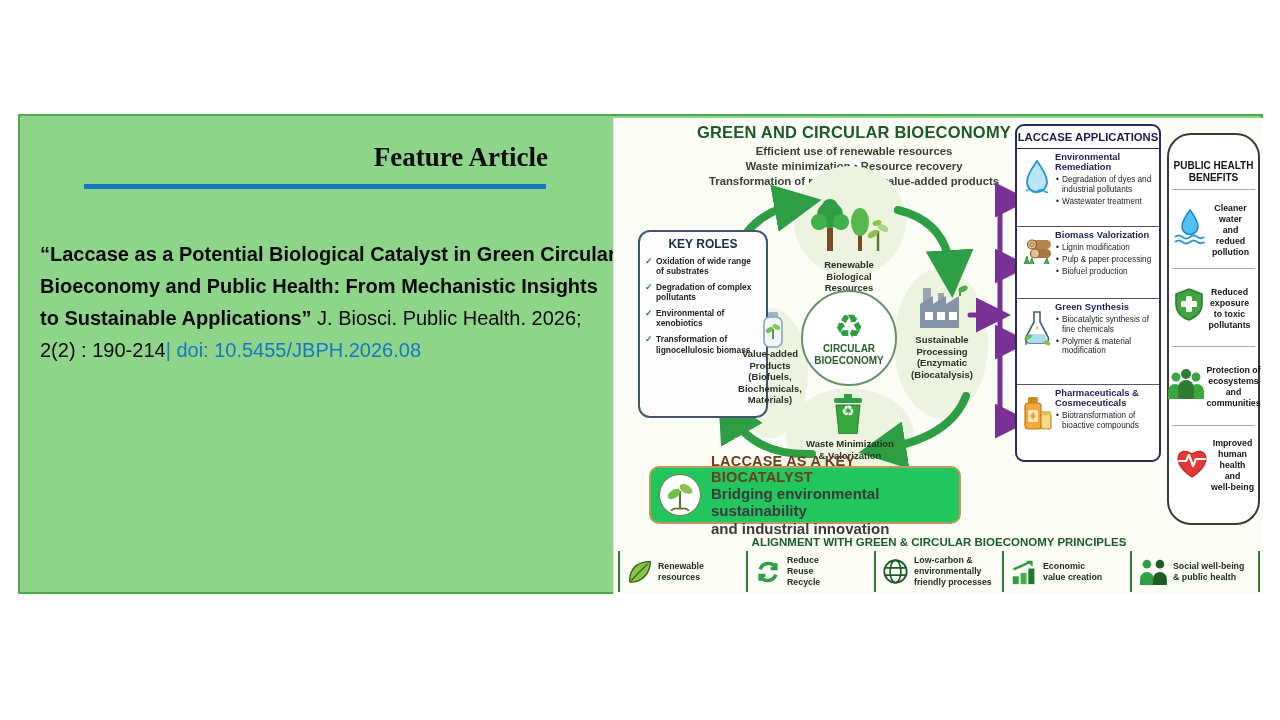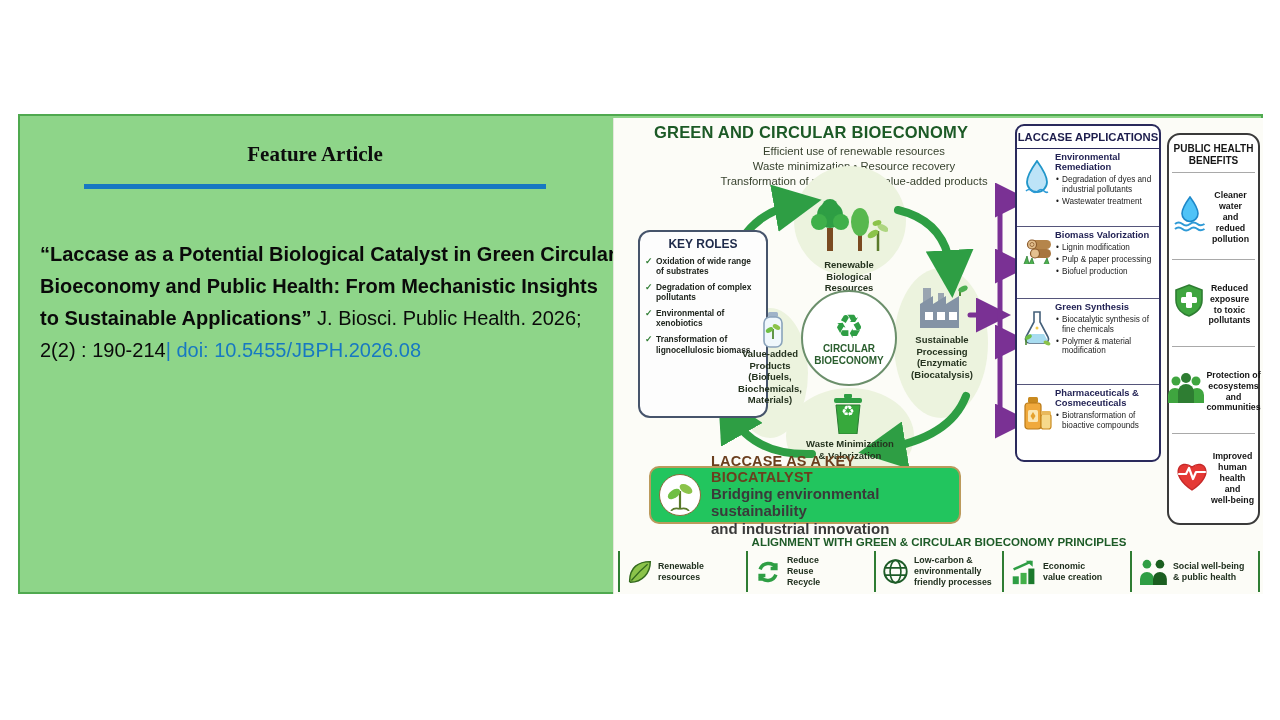--- a/index.html
+++ b/index.html
@@ -3,38 +3,38 @@
 <meta charset="utf-8">
 <style>
   * { margin:0; padding:0; box-sizing:border-box; }
   html,body { width:1280px; height:720px; background:#ffffff; font-family:"Liberation Sans",sans-serif; overflow:hidden; }
   #stage { position:relative; width:1280px; height:720px; background:#ffffff; }
 
   
   #slide-panel { position:absolute; left:18px; top:114px; width:1245px; height:480px;
                  background:#8ED589; border:2px solid #4FA94F; }
 
-  #feature-header { position:absolute; left:62px; top:26px; width:466px; text-align:center;
-                    font-family:"Liberation Serif",serif; font-weight:bold; font-size:21px; color:#0d0d0d; }
+  #feature-header { position:absolute; left:62px; top:26px; width:466px; text-align:right;
+                    font-family:"Liberation Serif",serif; font-weight:bold; font-size:27px; color:#0d0d0d; }
   #header-underline { position:absolute; left:64px; top:68px; width:462px; height:5px; background:#1778C2; }
 
   #article-block { position:absolute; left:20px; top:122px; width:580px;
                    font-size:20px; line-height:32px; color:#0a0a0a; }
   #article-title { font-weight:bold; }
   #citation-line { font-weight:normal; }
   .doi { color:#1778C2; cursor:pointer; }
 
   
   #infographic { position:absolute; left:593px; top:2px; width:650px; height:476px;
                  background:#FCFCF7; border-left:1px solid #e4e8dc; }
 
-  #ig-title { position:absolute; left:40px; top:5px; width:400px; 
+  #ig-title { position:absolute; left:40px; top:5px; width:400px; text-align:center;
               font-size:16.5px; font-weight:800; color:#1C5A26; letter-spacing:0.2px; }
   .ig-sub { position:absolute; left:30px; width:420px; text-align:center;
-            font-size:11.3px; font-weight:400; color:#37422e; }
+            font-size:11.3px; font-weight:700; color:#37422e; }
   #ig-sub1 { top:27px; } #ig-sub2 { top:42px; } #ig-sub3 { top:57px; }
 
   
   #key-roles { position:absolute; left:24px; top:112px; width:130px; height:188px;
                background:#FDFDFD; border:2px solid #46546B; border-radius:12px; padding:5px 5px 2px 5px; }
   #key-roles-title { text-align:center; font-size:12px; font-weight:bold; color:#1E2A4A; margin-bottom:5px; }
   .kr-item { display:flex; gap:3px; margin-bottom:6px; font-size:8.4px; font-weight:600; color:#20261f; line-height:1.2; }
   .kr-check { color:#2E7D32; font-weight:bold; font-size:9px; flex:0 0 8px; }
 
   
@@ -76,21 +76,21 @@
   .lap-sec:last-child { border-bottom:none; }
   .lap-ic { flex:0 0 32px; display:flex; justify-content:center; align-items:flex-start; padding-top:8px; }
   .lap-tx { flex:1; padding-left:2px; }
   .lap-h { font-size:9.4px; font-weight:bold; color:#232355; margin:0 0 2px; line-height:1.1; }
   .lap-b { font-size:8.2px; color:#1c1c1c; line-height:1.18; margin:2.5px 0; padding-left:7px; position:relative; }
   .lap-b::before { content:"•"; position:absolute; left:1px; top:0; }
   #lap-sec-0 { flex:0 0 78px; } #lap-sec-1 { flex:0 0 72px; } #lap-sec-2 { flex:0 0 86px; } #lap-sec-3 { flex:1; }
 
   
   #php { position:absolute; left:553px; top:15px; width:93px; height:392px; background:#ffffff;
-         border:2px solid #3a3a3a; border-radius:13px; display:flex; flex-direction:column; padding:3px 3px; }
+         border:2px solid #3a3a3a; border-radius:24px; display:flex; flex-direction:column; padding:20px 3px; }
   #php-title { text-align:center; font-size:10px; font-weight:bold; color:#151515; line-height:1.2;
                padding:5px 0 5px; border-bottom:1px solid #a9a9a9; white-space:pre-line; }
   .php-item { flex:1; display:flex; flex-direction:row; align-items:center; justify-content:center;
               border-bottom:1px solid #a9a9a9; padding:3px 1px; }
   .php-item:last-child { border-bottom:none; }
   .php-label { font-size:8.8px; font-weight:bold; color:#151515; line-height:1.25; margin-top:3px;
                text-align:center; white-space:pre-line; }
 
   
   #bio { position:absolute; left:35px; top:348px; width:312px; height:58px; background:#22c55e;

